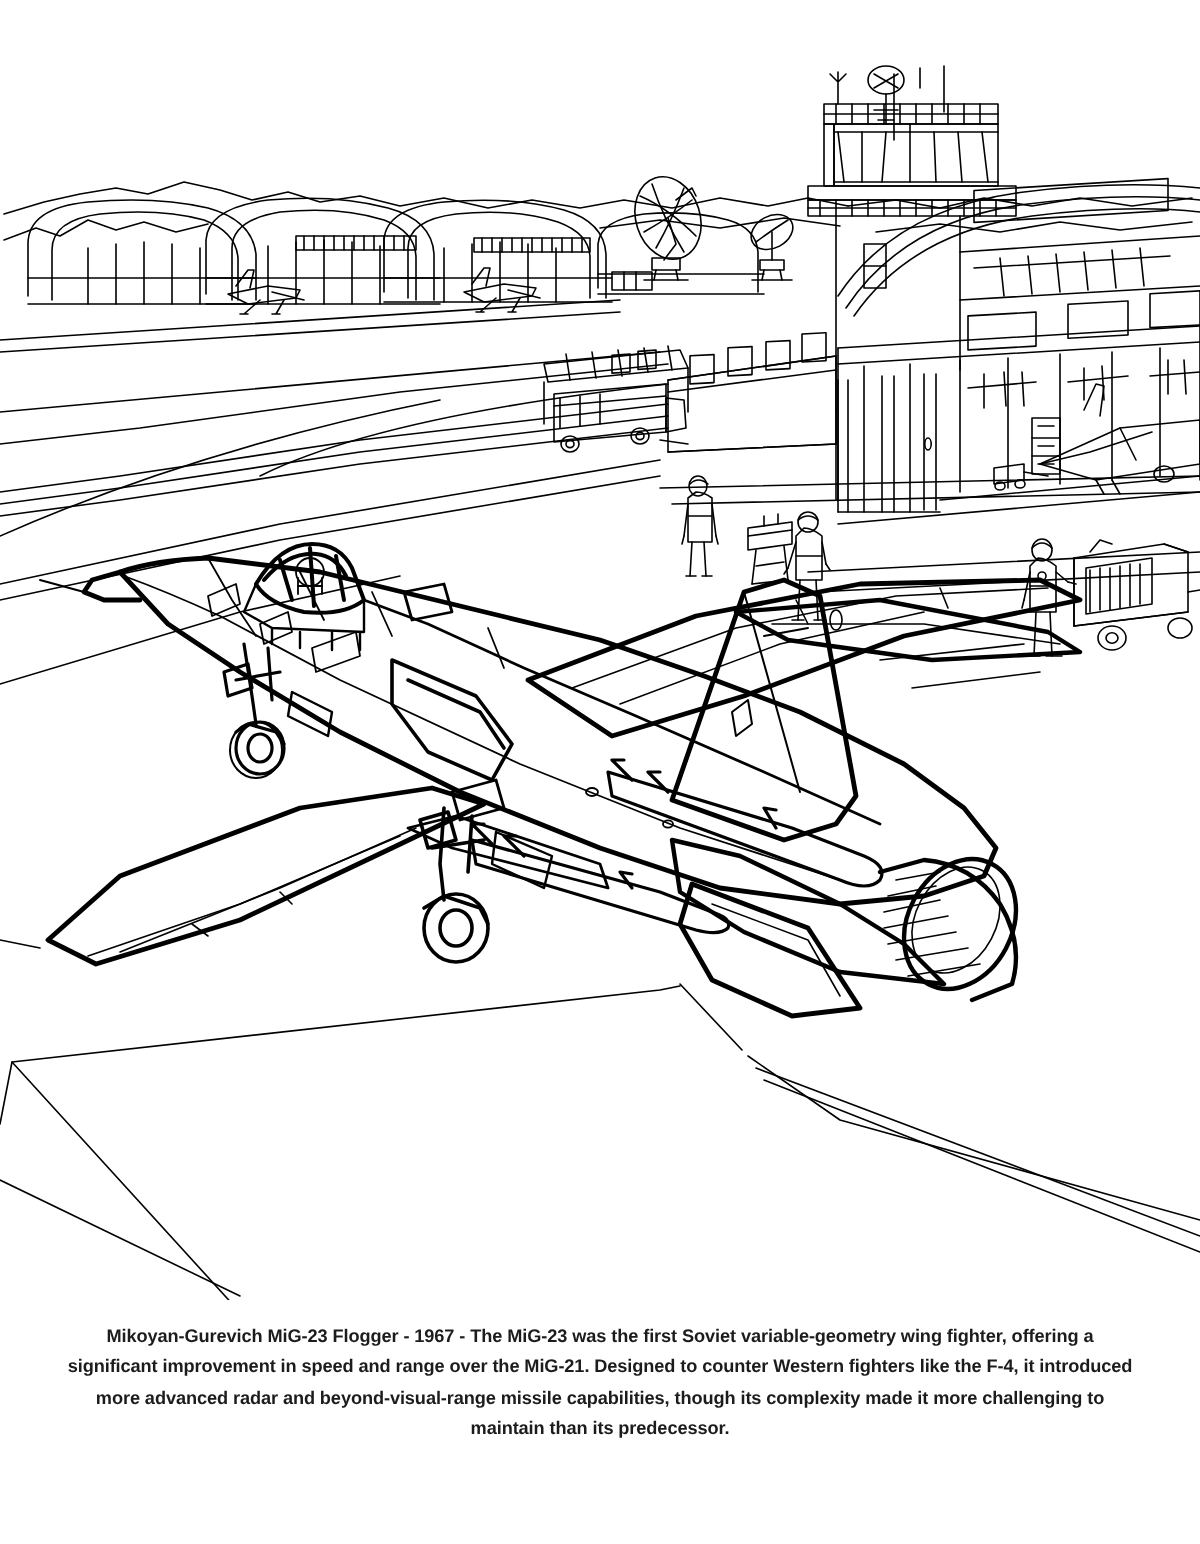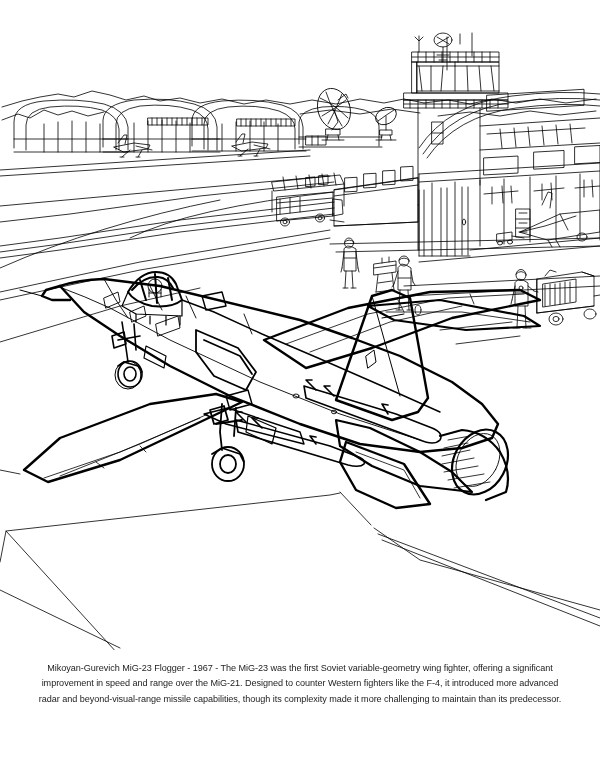--- a/index.html
+++ b/index.html
@@ -12,20 +12,21 @@
     height: 772px;
     font-family: "Liberation Sans", sans-serif;
     overflow: hidden;
     position: relative;
   }
   #page {
     position: relative;
     width: 600px;
     height: 772px;
     background: #ffffff;
+    font-weight: bold;
   }
   #artwork {
     position: absolute;
     left: 0;
     top: 0;
     width: 600px;
     height: 650px;
   }
   #caption {
     position: absolute;

